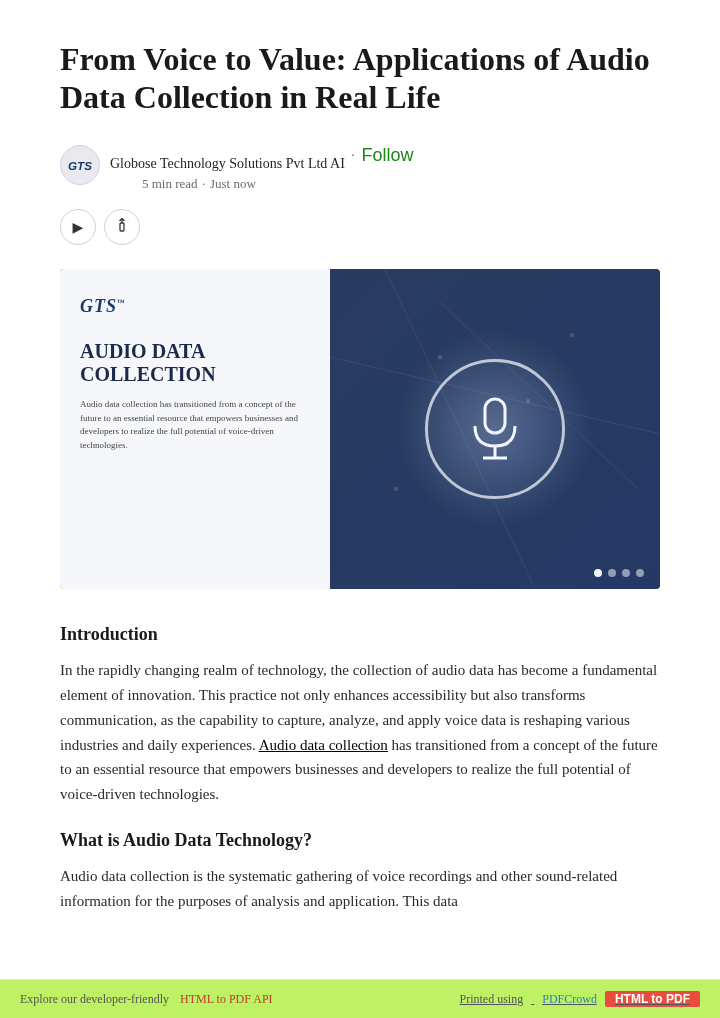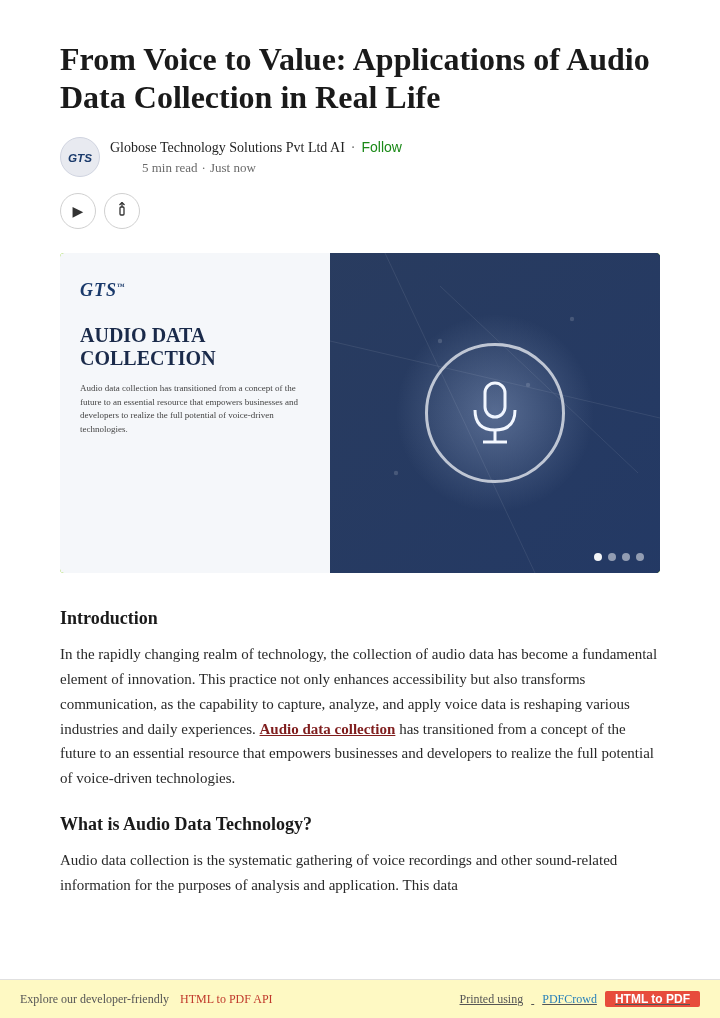--- a/index.html
+++ b/index.html
@@ -51,31 +51,32 @@
     }
     .author-name-row {
       display: flex;
       align-items: center;
       gap: 6px;
       font-size: 14px;
     }
     .author-name {
       font-weight: 500;
       color: #242424;
+      margin-top: 16px;
     }
     .dot-separator {
       color: #6b6b6b;
     }
     .follow-btn {
       color: #1a8917;
       font-weight: 500;
       background: none;
       border: none;
       cursor: pointer;
-      font-size: 14px;
+      font-size: 18px;
       padding: 0;
     }
     .meta-row {
       font-size: 13px;
       color: #6b6b6b;
       display: flex;
       align-items: center;
       gap: 4px;
       margin-left: 32px;
     }
@@ -201,30 +202,30 @@
       margin-bottom: 10px;
       color: #1a1a1a;
     }
     .body-text {
       font-size: 15px;
       line-height: 1.65;
       color: #292929;
       margin-bottom: 20px;
     }
     .body-text a {
-      color: #7f1d1d;
+      color: #000000;
       text-decoration: underline;
-      font-weight: 700;
+      font-weight: 400;
     }
     .footer-bar {
       position: fixed;
       bottom: 0;
       left: 0;
       right: 0;
-      background: #fef9c3;
+      background: #bef264;
       border-top: 1px solid #e0e0e0;
       padding: 10px 20px;
       display: flex;
       justify-content: space-between;
       font-size: 12px;
       color: #555;
       z-index: 100;
     }
     .footer-left {
       display: flex;

